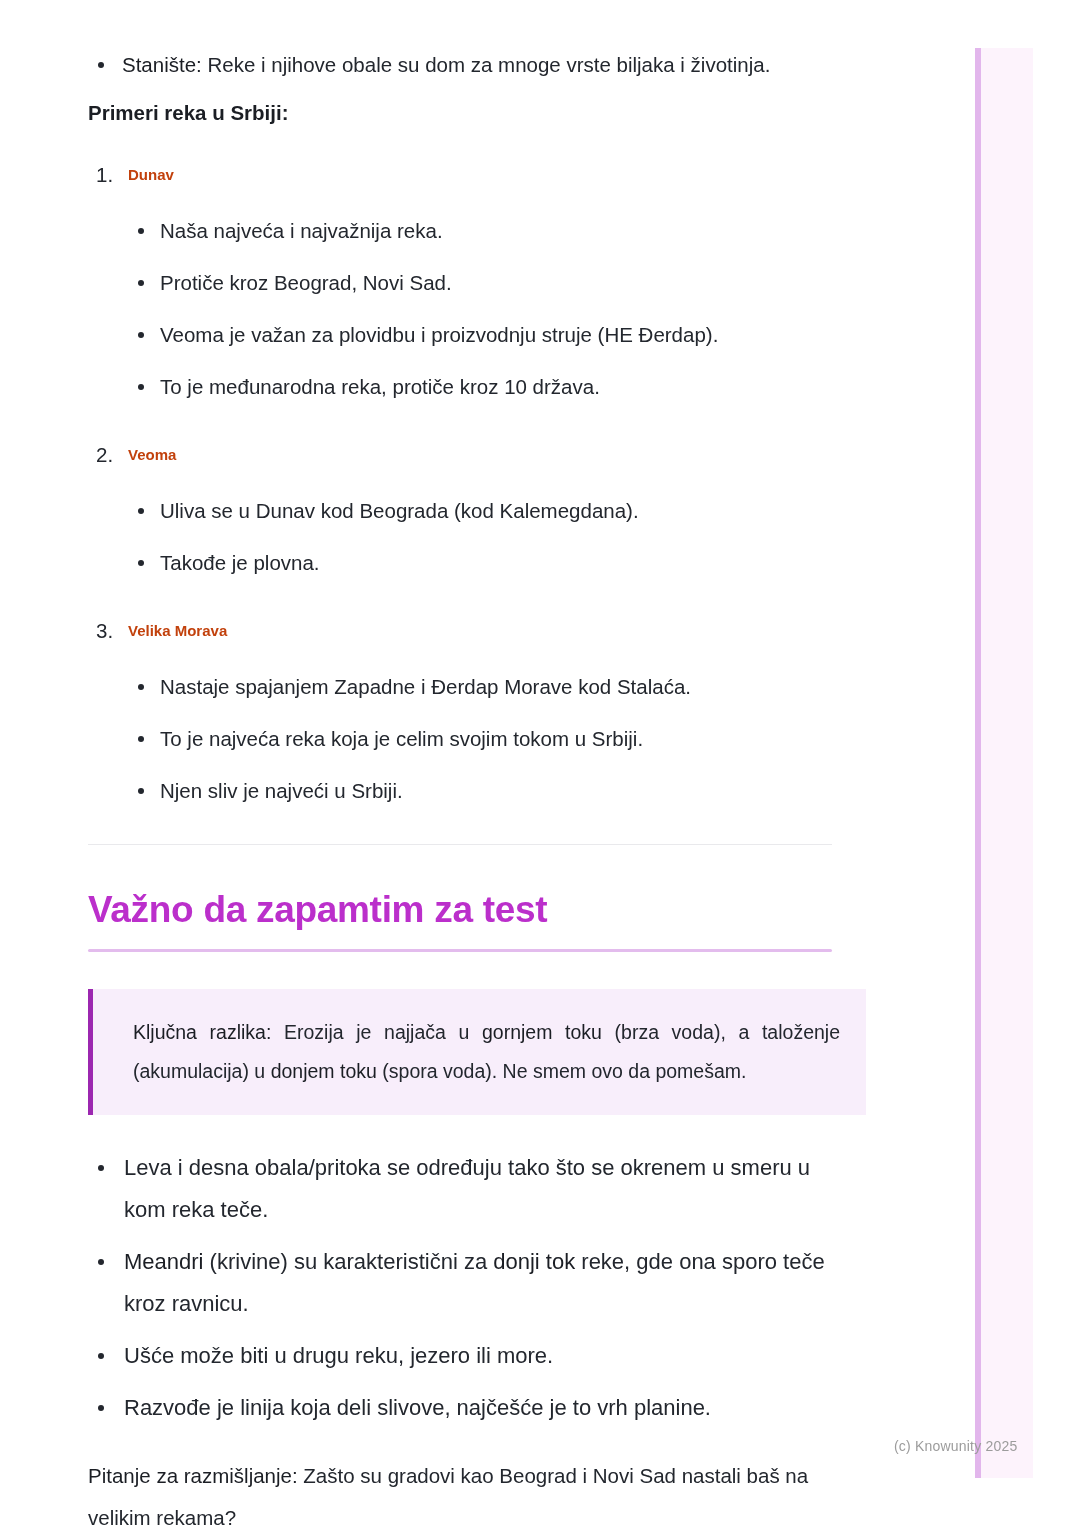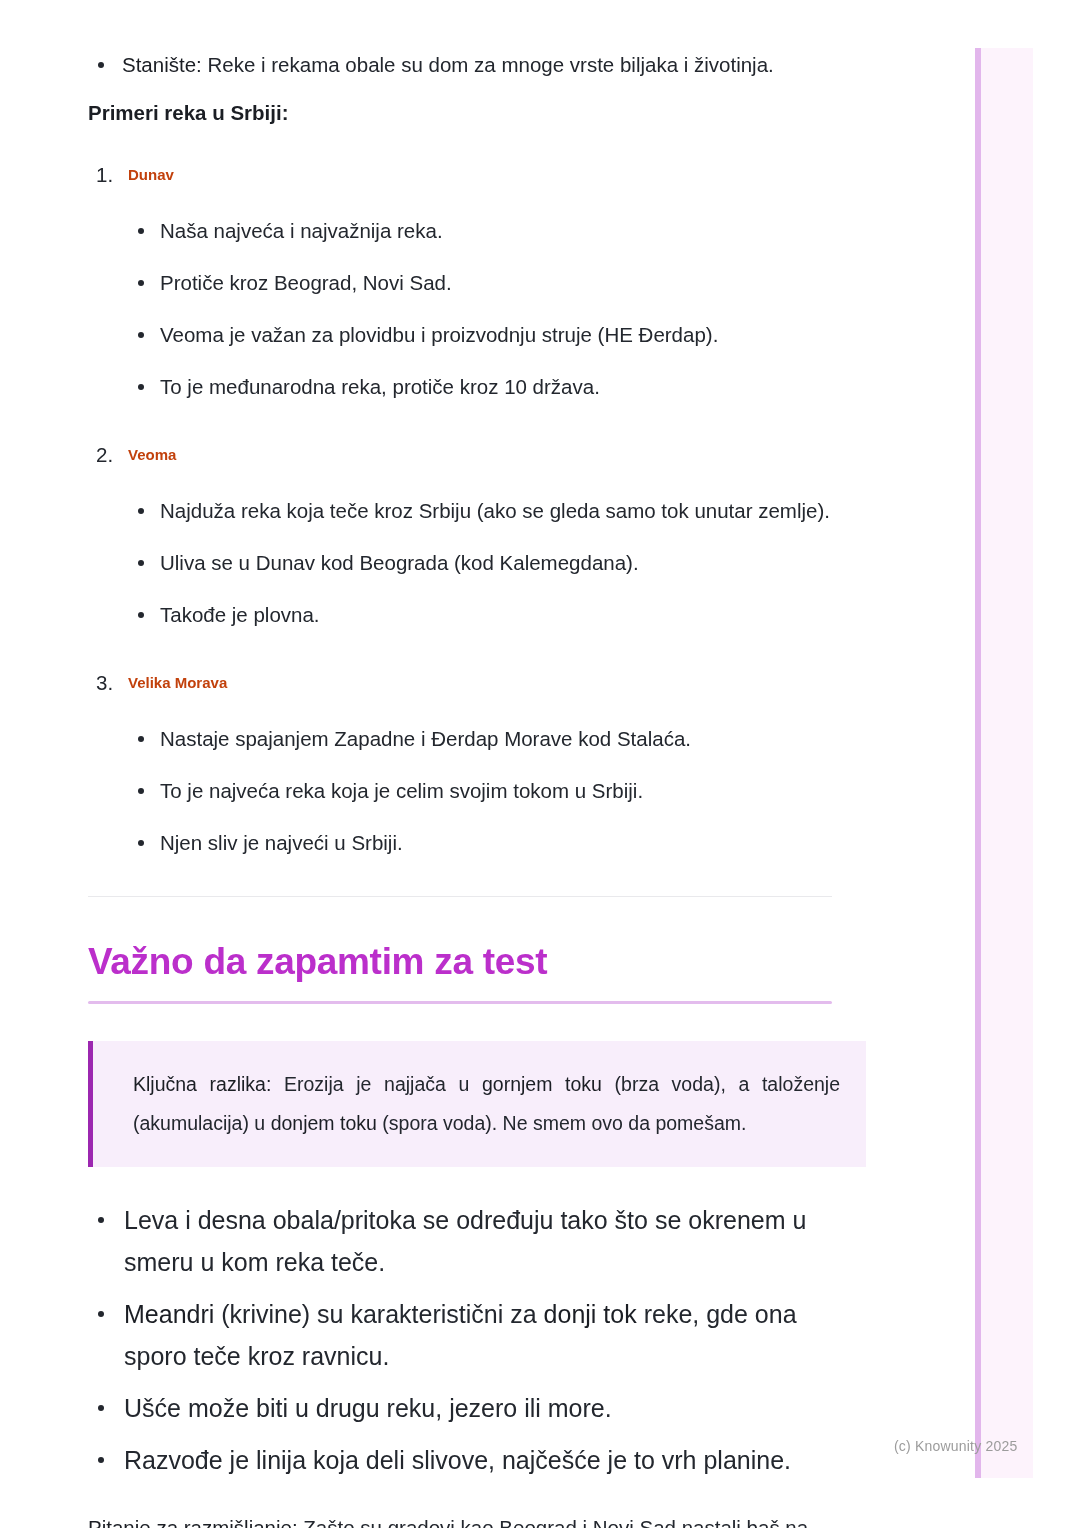--- a/index.html
+++ b/index.html
@@ -203,21 +203,21 @@
   
   ul.notes {
     list-style: none;
     margin: 32px 0 0 0;
     padding: 0;
   }
   ul.notes > li {
     position: relative;
     padding-left: 36px;
     margin: 0 0 10px 0;
-    font-size: 25px;
+    font-size: 22px;
     line-height: 42px;
     color: #23272e;
   }
   ul.notes > li::before {
     content: "";
     position: absolute;
     left: 10px;
     top: 18px;
     width: 6px;
     height: 6px;
@@ -234,21 +234,21 @@
     width: 744px;
   }
 </style>
 </head>
 <body>
 
 <div id="page">
   <div class="content">
 
     <ul class="bullets">
-      <li class="txt top-bullet"><b>Stanište:</b><span> Reke i rekama obale su dom za mnoge vrste biljaka i životinja.</span></li>
+      <li class="txt top-bullet"><b>Stanište:</b><span> Reke i njihove obale su dom za mnoge vrste biljaka i životinja.</span></li>
     </ul>
 
     <p class="para-strong">Primeri reka u Srbiji:</p>
 
     <ol class="rivers">
 
       <li>
         <span class="ol-num">1.</span>
         <span class="ol-title">Dunav</span>
         <ul class="sub">
@@ -256,21 +256,20 @@
           <li>Protiče kroz Beograd, Novi Sad.</li>
           <li>Veoma je važan za plovidbu i proizvodnju struje (HE Đerdap).</li>
           <li>To je međunarodna reka, protiče kroz 10 država.</li>
         </ul>
       </li>
 
       <li>
         <span class="ol-num">2.</span>
         <span class="ol-title">Veoma</span>
         <ul class="sub">
-          <li>Najduža reka koja teče kroz Srbiju (ako se gleda samo tok unutar zemlje).</li>
           <li>Uliva se u Dunav kod Beograda (kod Kalemegdana).</li>
           <li>Takođe je plovna.</li>
         </ul>
       </li>
 
       <li>
         <span class="ol-num">3.</span>
         <span class="ol-title">Velika Morava</span>
         <ul class="sub">
           <li>Nastaje spajanjem Zapadne i Đerdap Morave kod Stalaća.</li>

